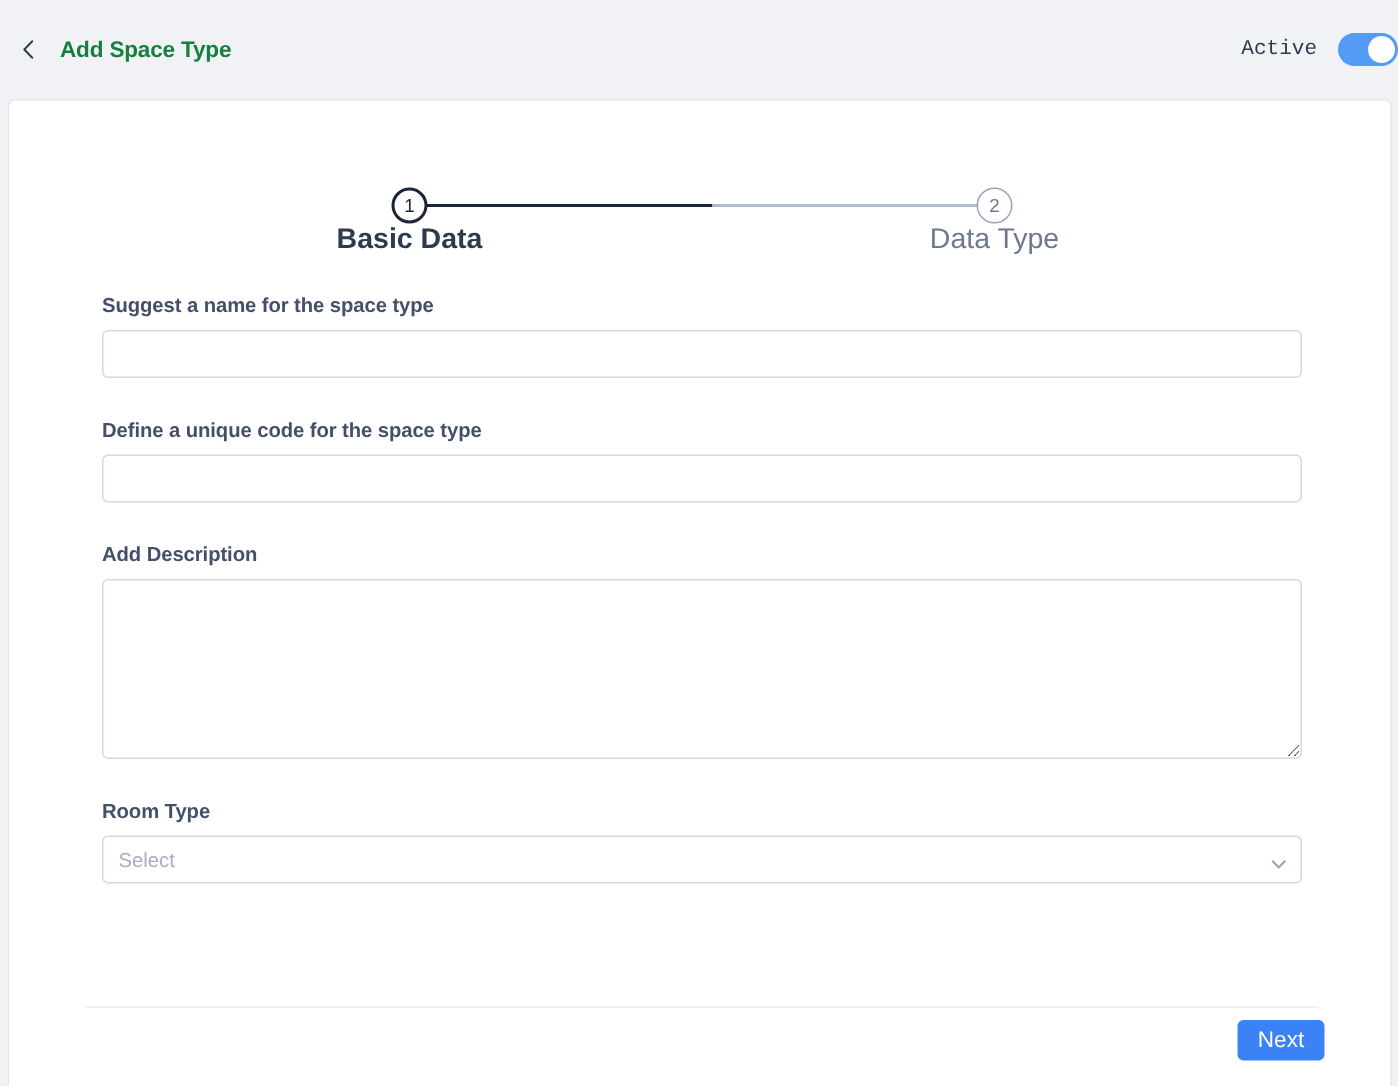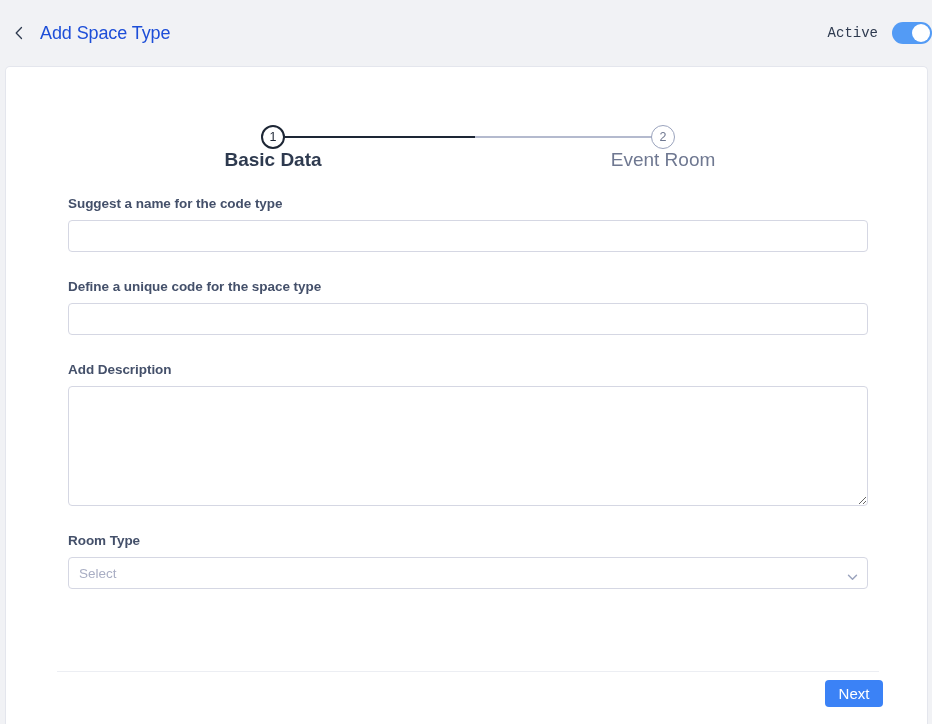--- a/index.html
+++ b/index.html
@@ -33,23 +33,23 @@
     align-items: center;
     justify-content: center;
     cursor: pointer;
     background: none;
     border: none;
     padding: 0;
   }
   .back-btn svg { display: block; }
   .page-title {
     margin-left: 10px;
-    font-size: 18px;
-    font-weight: normal;
-    color: #1d4ed8;
+    font-size: 15px;
+    font-weight: bold;
+    color: #15803d;
     letter-spacing: -0.1px;
   }
   .header-right {
     margin-left: auto;
     display: flex;
     align-items: center;
     height: 100%;
     font-family: Liberation Mono, monospace;
   }
   .active-label {
@@ -292,27 +292,27 @@
       <div class="line line-done"></div>
       <div class="line line-todo"></div>
       <div class="node node-1">
         <span>1</span>
       </div>
       <div class="node node-2">
         <span>2</span>
       </div>
     </div>
     <span class="step-label step-label-1">Basic Data</span>
-    <span class="step-label step-label-2">Event Room</span>
+    <span class="step-label step-label-2">Data Type</span>
   </div>
 
   <div class="form">
 
     <div class="field">
-      <label class="field-label">Suggest a name for the code type</label>
+      <label class="field-label">Suggest a name for the space type</label>
       <input class="text-input" type="text" placeholder="" style="">
     </div>
 
     <div class="field">
       <label class="field-label">Define a unique code for the space type</label>
       <input class="text-input" type="text" placeholder="" style="">
     </div>
 
     <div class="field">
       <label class="field-label">Add Description</label>

